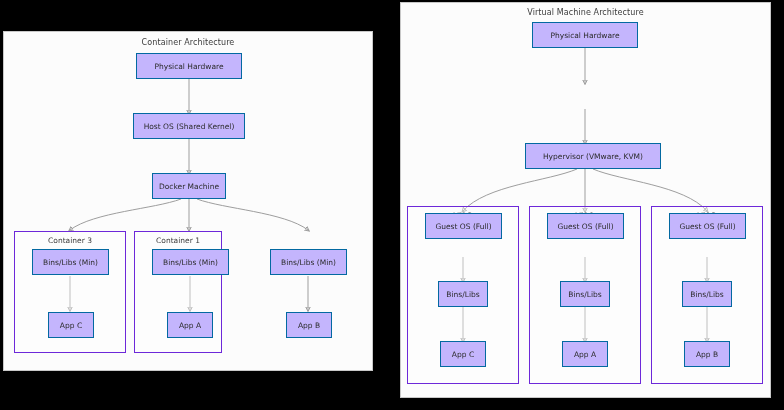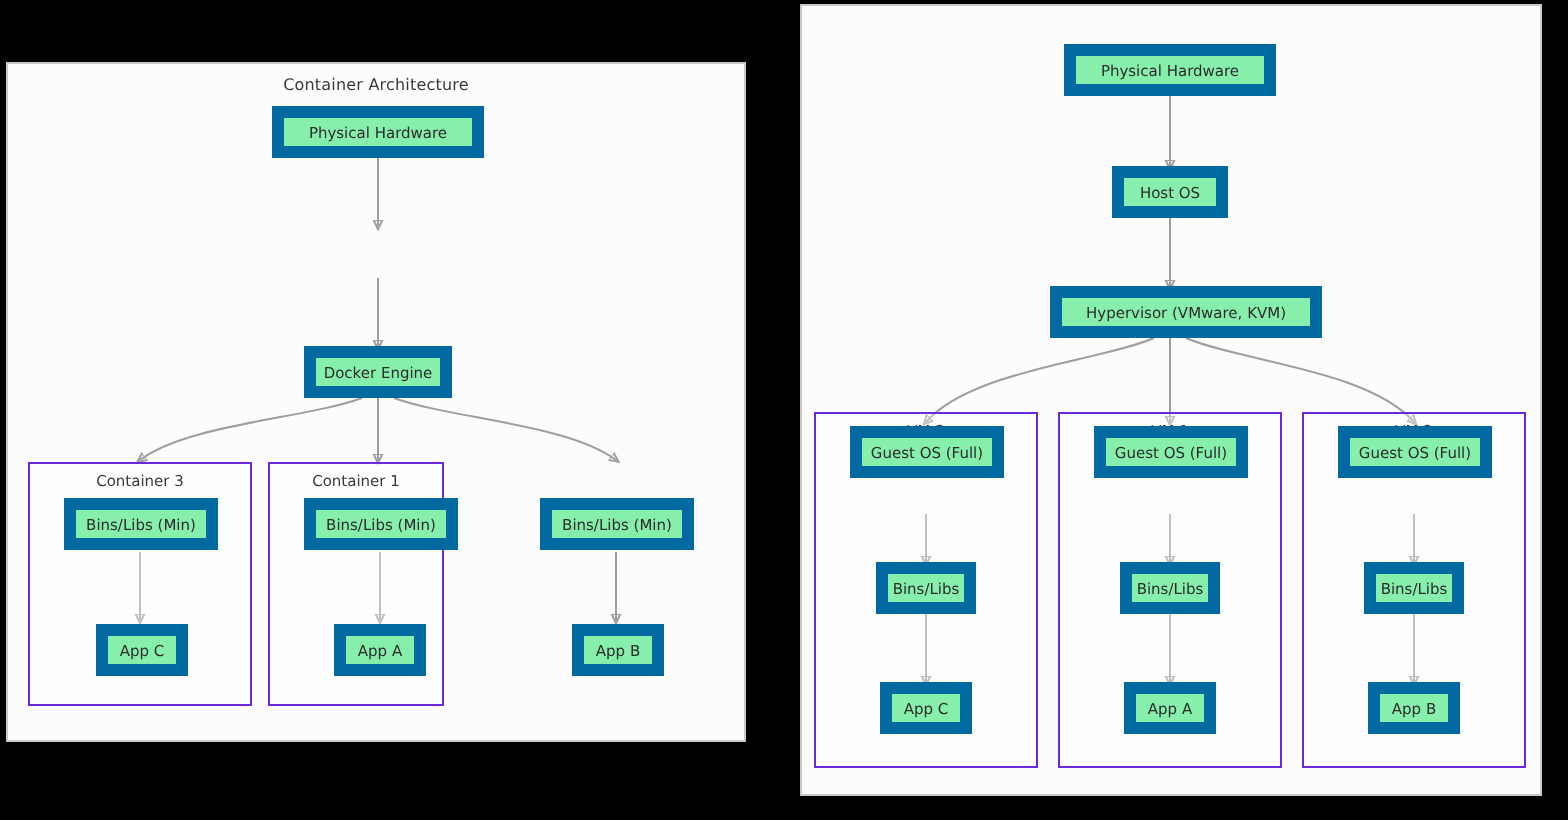--- a/index.html
+++ b/index.html
@@ -44,22 +44,22 @@
     top: 4px;
     width: 100%;
     text-align: center;
     font-size: 7.5px;
     color: #3a3a3a;
     white-space: nowrap;
   }
 
   .node {
     position: absolute;
-    background: #86efac;
-    border: 6px solid #0369a1;
+    background: #c4b5fd;
+    border: 1px solid #0369a1;
     box-sizing: border-box;
     display: flex;
     align-items: center;
     justify-content: center;
     font-size: 7.5px;
     color: #2b2b2b;
     white-space: nowrap;
     text-align: center;
   }
 
@@ -100,41 +100,43 @@
 
     <path d="M193,167 C220,177 280,180 304,198" marker-end="url(#ah1)"></path>
 
     <line x1="66" y1="244" x2="66" y2="278" marker-end="url(#ah1)"></line>
     <line x1="186" y1="244" x2="186" y2="278" marker-end="url(#ah1)"></line>
     <line x1="304" y1="244" x2="304" y2="278" marker-end="url(#ah1)"></line>
   </svg>
 
   <div class="node" style="left:132px; top:21px; width:106px; height:26px;">Physical Hardware</div>
 
+  <div class="node" style="left:129px; top:81px; width:112px; height:26px;">Host OS (Shared Kernel)</div>
 
-  <div class="node" style="left:148px; top:141px; width:74px; height:26px;">Docker Engine</div>
+  <div class="node" style="left:148px; top:141px; width:74px; height:26px;">Docker Machine</div>
 
   <div class="group" style="left:10px; top:199px; width:112px; height:122px;">
     <div class="group-title">Container 3</div>
   </div>
   <div class="node" style="left:28px; top:217px; width:77px; height:26px;">Bins/Libs (Min)</div>
   <div class="node" style="left:44px; top:280px; width:46px; height:26px;">App C</div>
 
   <div class="group" style="left:130px; top:199px; width:88px; height:122px;">
     <div class="group-title">Container 1</div>
   </div>
   <div class="node" style="left:148px; top:217px; width:77px; height:26px;">Bins/Libs (Min)</div>
   <div class="node" style="left:163px; top:280px; width:46px; height:26px;">App A</div>
 
   <div class="node" style="left:266px; top:217px; width:77px; height:26px;">Bins/Libs (Min)</div>
   <div class="node" style="left:282px; top:280px; width:46px; height:26px;">App B</div>
 </div>
 
 <div class="panel" id="panel-vm">
 
+  <div class="panel-title" style="top:5px;">Virtual Machine Architecture</div>
 
   <svg class="edges" width="371" height="396">
     <defs>
       <marker id="ah2" markerWidth="6" markerHeight="6" refX="3" refY="3" orient="auto">
         <path d="M0,0.8 L4.6,3 L0,5.2 z" fill="#8e8e8e" stroke="none"></path>
       </marker>
     </defs>
 
     <line x1="184" y1="45" x2="184" y2="80" marker-end="url(#ah2)"></line>
 
@@ -148,21 +150,20 @@
     <line x1="184" y1="254" x2="184" y2="278" marker-end="url(#ah2)"></line>
     <line x1="306" y1="254" x2="306" y2="278" marker-end="url(#ah2)"></line>
 
     <line x1="62" y1="304" x2="62" y2="338" marker-end="url(#ah2)"></line>
     <line x1="184" y1="304" x2="184" y2="338" marker-end="url(#ah2)"></line>
     <line x1="306" y1="304" x2="306" y2="338" marker-end="url(#ah2)"></line>
   </svg>
 
   <div class="node" style="left:131px; top:19px; width:106px; height:26px;">Physical Hardware</div>
 
-  <div class="node" style="left:155px; top:80px; width:58px; height:26px;">Host OS</div>
 
   <div class="node" style="left:124px; top:140px; width:136px; height:26px;">Hypervisor (VMware, KVM)</div>
 
   <div class="group" style="left:6px; top:203px; width:112px; height:178px;">
     <div class="group-title">VM 3</div>
   </div>
   <div class="node" style="left:24px; top:210px; width:77px; height:26px;">Guest OS (Full)</div>
   <div class="node" style="left:37px; top:278px; width:50px; height:26px;">Bins/Libs</div>
   <div class="node" style="left:39px; top:338px; width:46px; height:26px;">App C</div>
 

